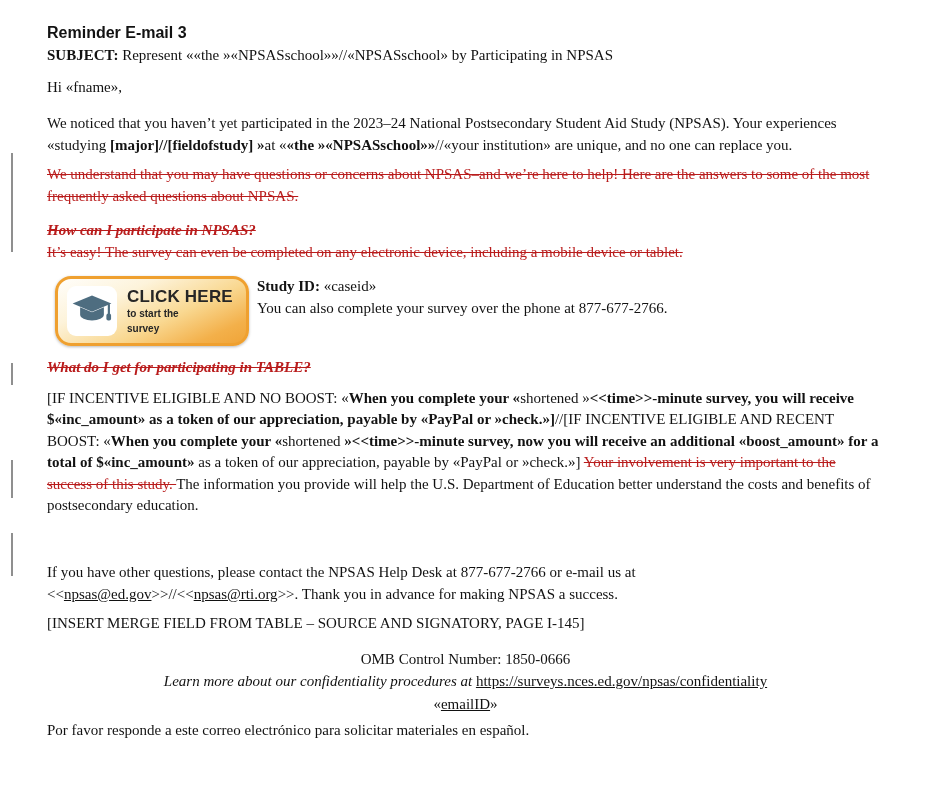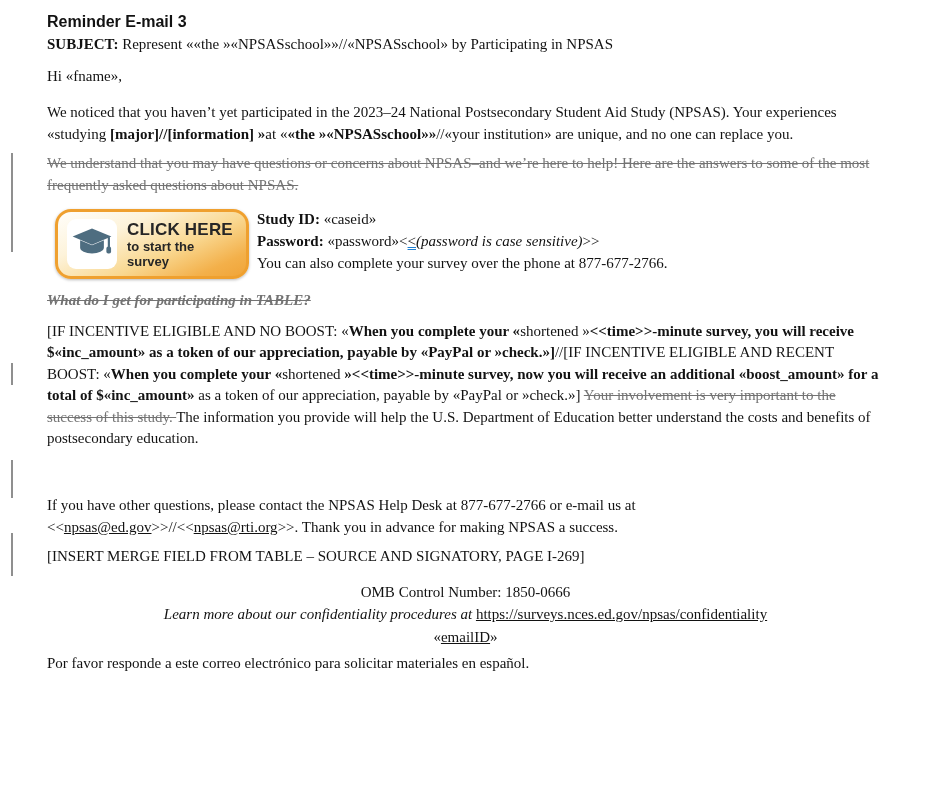--- a/index.html
+++ b/index.html
@@ -1,18 +1,18 @@
 <!DOCTYPE html>
 <html><head>
 <meta charset="utf-8">
 <style>
   html,body{margin:0;padding:0;background:#ffffff;}
   body{width:929px;height:811px;overflow:hidden;position:relative;
        font-family:"Liberation Serif",serif;font-size:15px;line-height:21.5px;color:#121212;}
-  .doc{padding:12px 45px 0 47px;}
+  .doc{padding:12px 45px 0 47px;margin-top:11px;}
   p{margin:0;}
   .title{font-family:"Liberation Sans",sans-serif;font-weight:bold;font-size:16px;line-height:20px;margin:0 0 2px 0;}
   .subject{margin:0 0 10px 0;}
   .greeting{margin:0 0 15px 0;}
   .notice{margin:0 0 8px 0;}
   .cbgroup{position:relative;}
   .cbgroup .deleted-intro{margin:0 0 13px 0;}
   .faq1,.faq3{margin:0;}
   .faq2{margin:0 0 9px 0;}
   .grp-faq3{margin:0 0 14px 0;}
@@ -20,88 +20,88 @@
   .login-text{margin-left:8px;line-height:21.8px;}
   .incentive{margin:0 0 10px 0;}
   .questions{margin:0 0 8px 0;}
   .insert-note{margin:0 0 13px 0;}
   .footer-center{text-align:center;line-height:22.5px;margin:0 0 5px 0;}
   .spanish{margin:0;}
 
   
   .b{font-weight:bold;}
   .i{font-style:italic;}
-  .del{color:#737373;text-decoration:line-through;}
+  .del{color:#b91c1c;text-decoration:line-through;}
   .u{text-decoration:underline;}
   .dbl{text-decoration:underline double #1e7fd2;}
 
   
   .changebar{position:absolute;left:11px;width:2px;background:#8f8f8f;}
 
   
   .survey-button{width:188px;height:64px;flex:0 0 auto;border:3px solid #efa02f;border-radius:16px;
      background:linear-gradient(155deg,#fffefb 0%,#fdf3da 30%,#f9d891 60%,#f3b04a 85%,#f0a438 100%);
      box-shadow:0 1px 3px rgba(0,0,0,.28);display:flex;align-items:center;cursor:pointer;}
   .icon-tile{width:50px;height:50px;background:#ffffff;border-radius:9px;margin-left:9px;
      display:flex;align-items:center;justify-content:center;}
   .btn-text{margin-left:10px;font-family:"Liberation Sans",sans-serif;color:#262626;}
   .btn-l1{font-weight:bold;font-size:17px;line-height:19px;letter-spacing:.2px;}
-  .btn-l2,.btn-l3{font-weight:bold;font-size:13px;line-height:15px;}
+  .btn-l2,.btn-l3{font-weight:bold;font-size:10px;line-height:15px;}
 </style>
 </head>
 <body>
 
 <div class="doc">
 
   <div class="title">Reminder E-mail 3</div>
 
   <p class="subject"><span class="b">SUBJECT: </span><span>Represent ««the »«NPSASschool»»//«NPSASschool» by Participating in NPSAS</span></p>
 
   <p class="greeting"><span>Hi «fname»,</span></p>
 
-  <p class="notice"><span>We noticed that you haven’t yet participated in the 2023–24 National Postsecondary Student Aid Study (NPSAS). Your experiences «studying </span><span class="b">[major]//[information] »</span><span>at «</span><span class="b">«the »«NPSASschool»»</span><span>//«your institution» are unique, and no one can replace you.</span></p>
+  <p class="notice"><span>We noticed that you haven’t yet participated in the 2023–24 National Postsecondary Student Aid Study (NPSAS). Your experiences «studying </span><span class="b">[major]//[fieldofstudy] »</span><span>at «</span><span class="b">«the »«NPSASschool»»</span><span>//«your institution» are unique, and no one can replace you.</span></p>
 
   <div class="cbgroup">
     <p class="deleted-intro"><span class="del">We understand that you may have questions or concerns about NPSAS–and we’re here to help! Here are the answers to some of the most frequently asked questions about NPSAS.</span></p>
+    <p class="faq1"><span class="b i del">How can I participate in NPSAS?</span><br><span class="del">It’s easy! The survey can even be completed on any electronic device, including a mobile device or tablet.</span></p>
   </div>
 
   <div class="login-row">
     <div class="survey-button">
       <div class="icon-tile">
         <svg width="40" height="34" viewBox="0 0 64 52" aria-hidden="true">
           <polygon points="32,1 63,14 32,27 1,14" fill="#4e6d80"></polygon>
           <path d="M13,20 v12 a19,9 0 0 0 38,0 v-12 l-19,8 z" fill="#4e6d80"></path>
           <path d="M59,16 v14" stroke="#4e6d80" stroke-width="3.5" fill="none" stroke-linecap="round"></path>
           <rect x="55" y="30" width="7.5" height="11" rx="3" fill="#4e6d80"></rect>
         </svg>
       </div>
       <div class="btn-text">
         <div class="btn-l1">CLICK HERE</div>
         <div class="btn-l2">to start the</div>
         <div class="btn-l3">survey</div>
       </div>
     </div>
     <div class="login-text">
       <div><span class="b">Study ID: </span><span>«caseid»</span></div>
-      <div><span class="b">Password: </span><span>«password»&lt;</span><span class="dbl">&lt;</span><span class="i dbl">(</span><span class="i">password is case sensitive</span><span class="i">)</span><span>&gt;&gt;</span></div>
       <div><span>You can also complete your survey over the phone at 877-677-2766.</span></div>
     </div>
   </div>
 
   <p class="faq2"><span class="b i del">What do I get for participating in TABLE?</span></p>
 
   <p class="incentive"><span>[IF INCENTIVE ELIGIBLE AND NO BOOST: «</span><span class="b">When you complete your «</span><span>shortened »</span><span class="b">&lt;&lt;time&gt;&gt;-minute survey, you will receive $«inc_amount» as a token of our appreciation, payable by «PayPal or »check.»]</span><span>//[IF INCENTIVE ELIGIBLE AND RECENT BOOST: «</span><span class="b">When you complete your «</span><span>shortened </span><span class="b">»&lt;&lt;time&gt;&gt;-minute survey, now you will receive an additional «boost_amount» for a total of $«inc_amount»</span><span> as a token of our appreciation, payable by «PayPal or »check.»] </span><span class="del">Your involvement is very important to the success of this study. </span><span>The information you provide will help the U.S. Department of Education better understand the costs and benefits of postsecondary education.</span></p>
 
   <div class="cbgroup grp-faq3">
     <p class="faq3"><br></p>
   </div>
 
   <p class="questions"><span>If you have other questions, please contact the NPSAS Help Desk at 877-677-2766 or e-mail us at &lt;&lt;</span><span class="u">npsas@ed.gov</span><span>&gt;&gt;//&lt;&lt;</span><span class="u">npsas@rti.org</span><span>&gt;&gt;. Thank you in advance for making NPSAS a success.</span></p>
 
-  <p class="insert-note"><span>[INSERT MERGE FIELD FROM TABLE – SOURCE AND SIGNATORY, PAGE I-269]</span></p>
+  <p class="insert-note"><span>[INSERT MERGE FIELD FROM TABLE – SOURCE AND SIGNATORY, PAGE I-145]</span></p>
 
   <div class="footer-center">
     <div><span>OMB Control Number: 1850-0666</span></div>
     <div><span class="i">Learn more about our confidentiality procedures at </span><span class="u">https://surveys.nces.ed.gov/npsas/confidentiality</span></div>
     <div><span>«</span><span class="u">emailID</span><span>»</span></div>
   </div>
 
   <p class="spanish"><span>Por favor responde a este correo electrónico para solicitar materiales en español.</span></p>
 
 </div>

